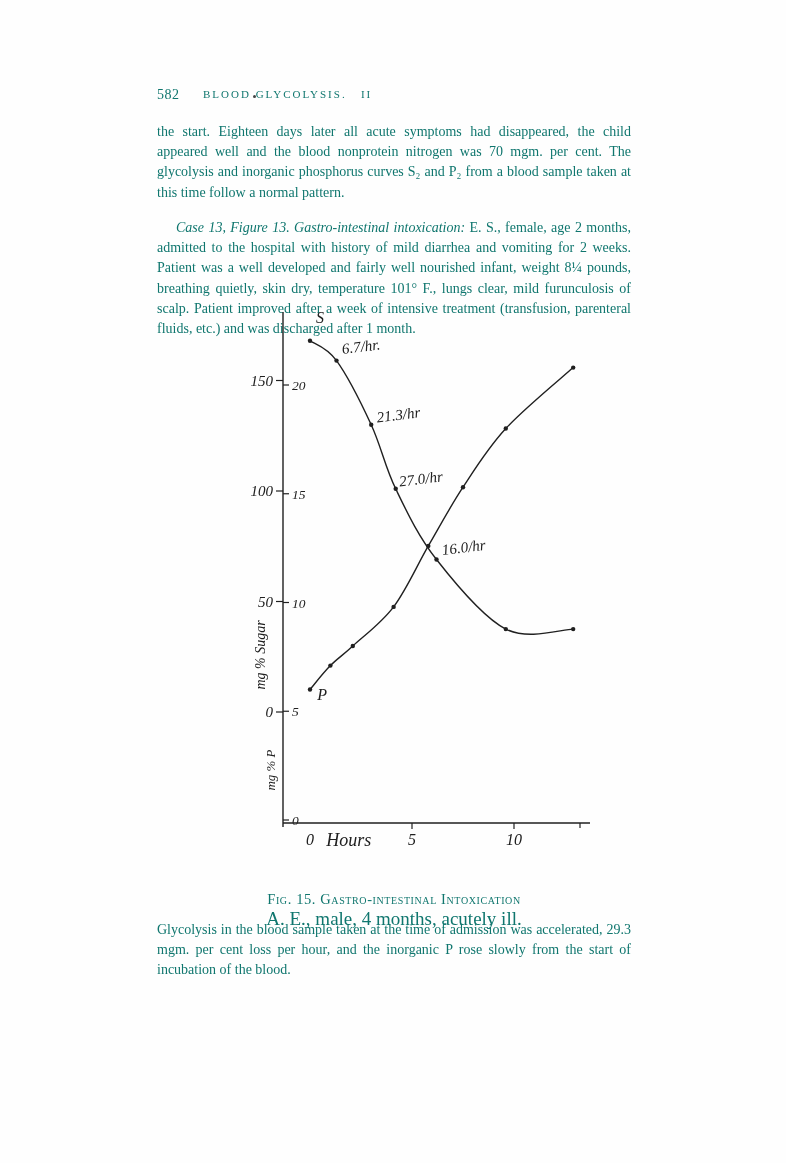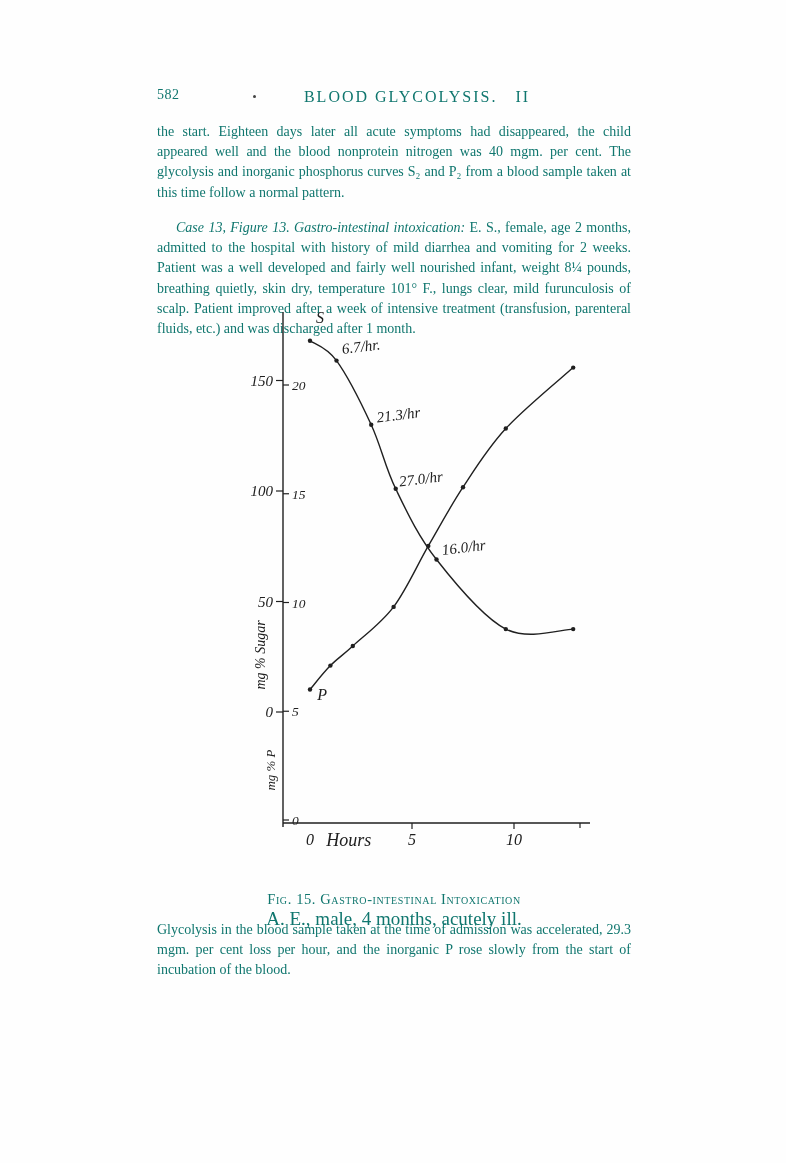--- a/index.html
+++ b/index.html
@@ -10,22 +10,22 @@
     margin:0 auto;
     background:#fefefe;
     font-family:"Liberation Serif","DejaVu Serif",serif;
     color:#0f766e;
     overflow:hidden;
   }
   .header { position:absolute; top:87px; left:157px; width:474px; height:18px; }
   .page-num { position:absolute; left:0; top:0; font-size:14px; letter-spacing:.5px; }
   .running-head {
     position:absolute; left:0; right:0; top:1px;
-    text-align:center; padding-left:46px;
-    font-size:16px; letter-spacing:2px;
+    text-align:left; padding-left:46px;
+    font-size:11px; letter-spacing:2px;
   }
   .speck { position:absolute; left:253px; top:95px; width:3px; height:3px; background:#444; border-radius:50%; }
   p.body {
     position:absolute; left:157px; width:474px;
     font-size:14px; line-height:20.2px;
     text-align:justify;
   }
   .p1 { top:122px; }
   .p2 { top:218px; }
   .p3 { top:920px; }
@@ -42,21 +42,21 @@
 <body>
 
 <div class="page">
 
   <div class="header">
     <span class="page-num">582</span>
     <span class="running-head">BLOOD GLYCOLYSIS.&nbsp;&nbsp;&nbsp;II</span>
   </div>
   <div class="speck"></div>
 
-  <p class="body p1">the start.  Eighteen days later all acute symptoms had disappeared, the child appeared well and the blood nonprotein nitrogen was 40 mgm. per cent.  The glycolysis and inorganic phosphorus curves S₂ and P₂ from a blood sample taken at this time follow a normal pattern.</p>
+  <p class="body p1">the start.  Eighteen days later all acute symptoms had disappeared, the child appeared well and the blood nonprotein nitrogen was 70 mgm. per cent.  The glycolysis and inorganic phosphorus curves S₂ and P₂ from a blood sample taken at this time follow a normal pattern.</p>
 
   <p class="body p2 indent"><span class="lead">Case 13, Figure 13.  Gastro-intestinal intoxication: </span><span>E. S., female, age 2 months, admitted to the hospital with history of mild diarrhea and vomiting for 2 weeks.  Patient was a well developed and fairly well nourished infant, weight 8¼ pounds, breathing quietly, skin dry, temperature 101° F., lungs clear, mild furunculosis of scalp.  Patient improved after a week of intensive treatment (transfusion, parenteral fluids, etc.) and was discharged after 1 month.</span></p>
 
   <svg id="figure-svg" width="360" height="548" viewBox="0 0 360 548">
       <path d="M35,12 L35,527 M35,523 L342,523" stroke="#202020" stroke-width="1.4" fill="none"></path>
       <line x1="28" y1="412" x2="35" y2="412" stroke="#202020" stroke-width="1.2"></line>
       <text x="25" y="417" text-anchor="end" font-size="15" font-style="italic" fill="#202020">0</text>
       <line x1="28" y1="301.5" x2="35" y2="301.5" stroke="#202020" stroke-width="1.2"></line>
       <text x="25" y="306.5" text-anchor="end" font-size="15" font-style="italic" fill="#202020">50</text>
       <line x1="28" y1="191" x2="35" y2="191" stroke="#202020" stroke-width="1.2"></line>

